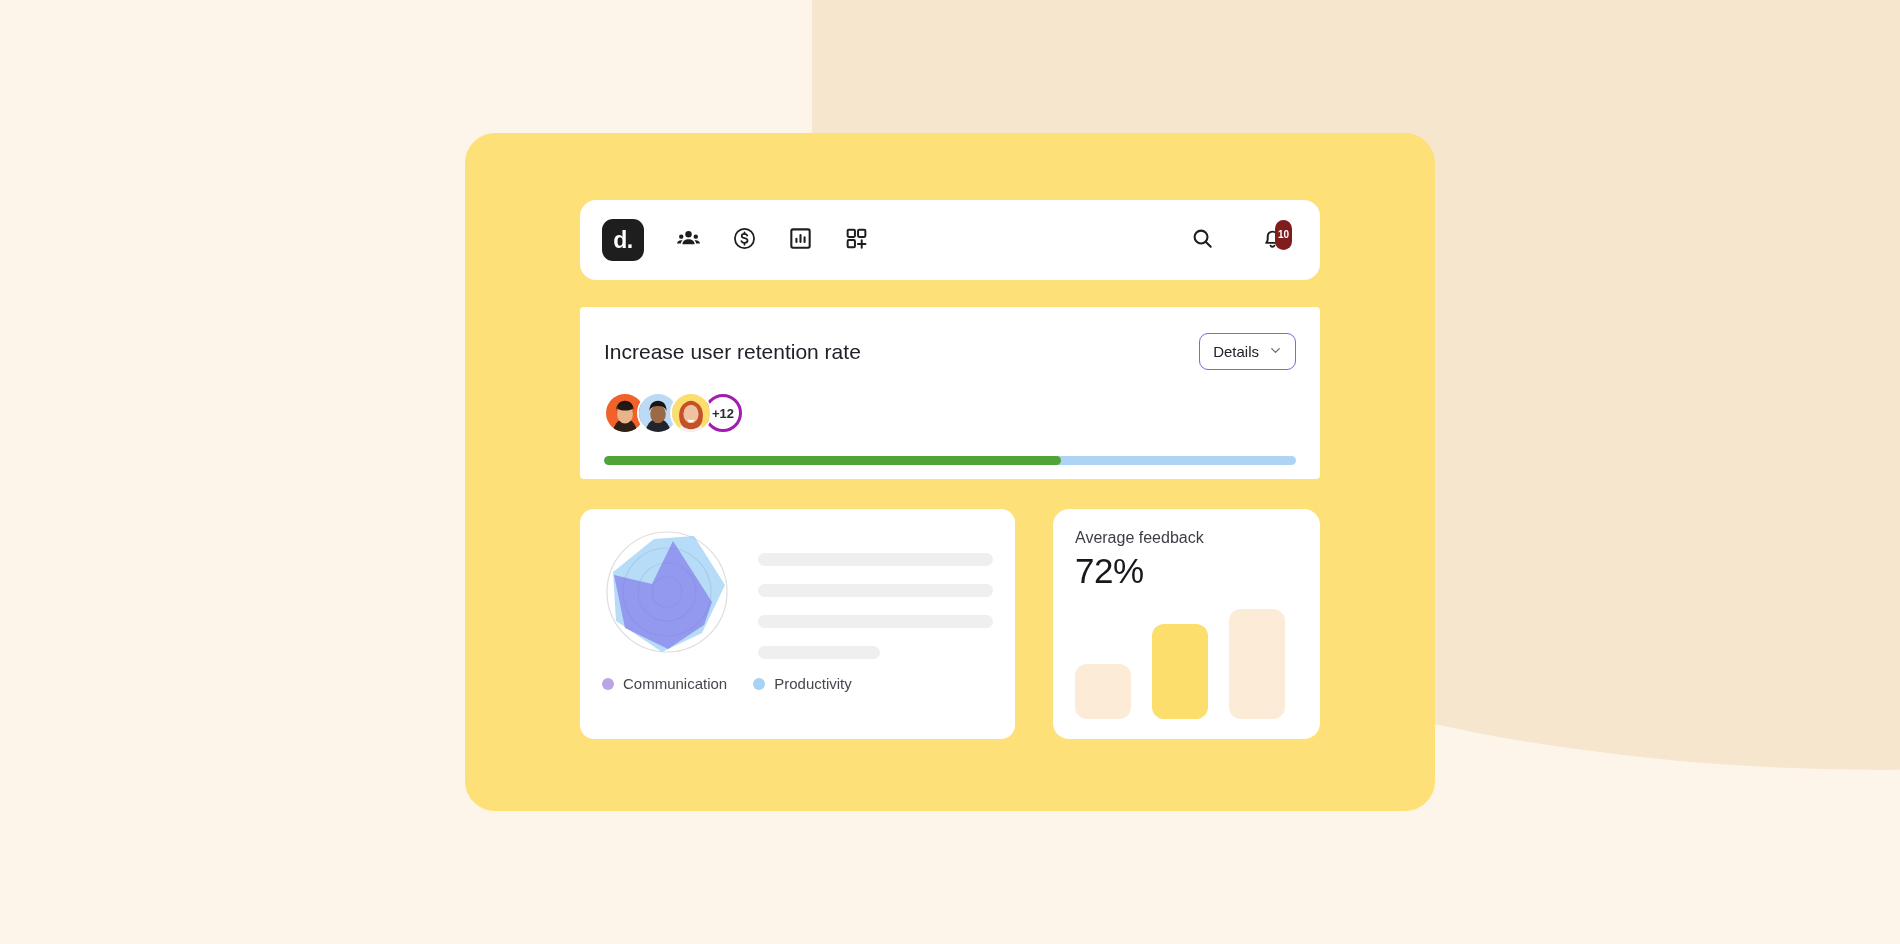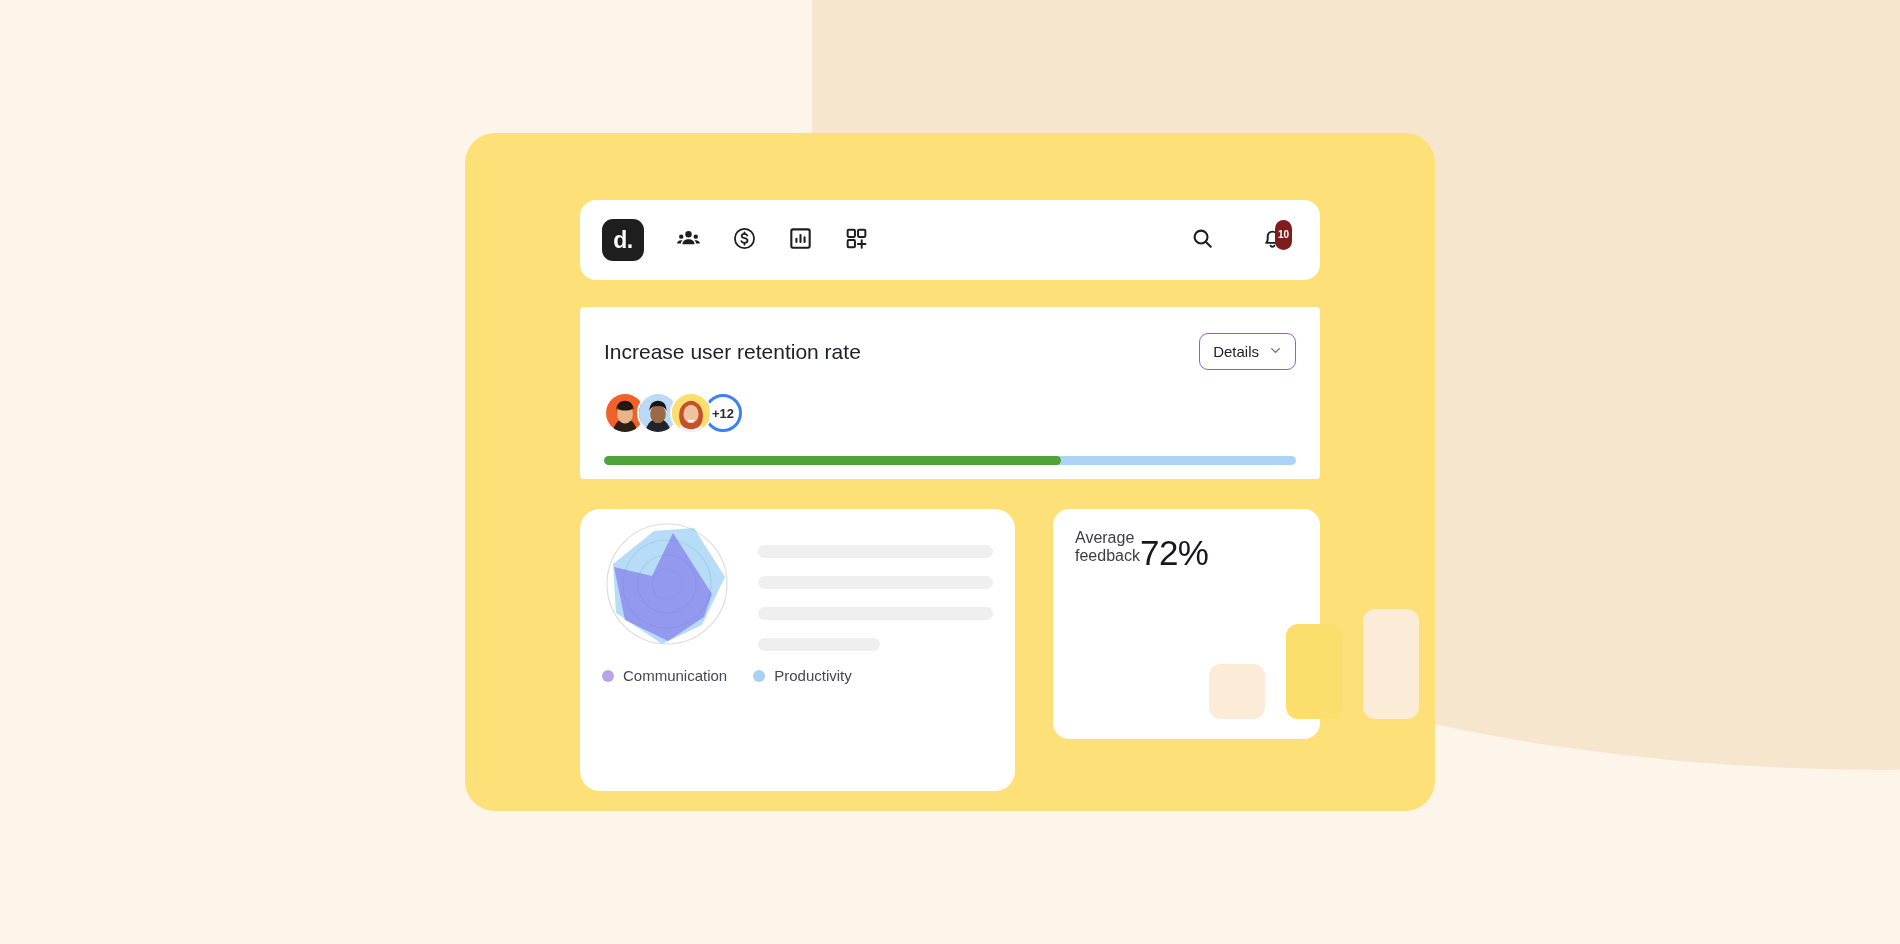--- a/index.html
+++ b/index.html
@@ -167,21 +167,21 @@
     position: relative;
     overflow: hidden;
     flex: none;
   }
   .avatar svg { display: block; }
   .avatar-more {
     width: 38px;
     height: 38px;
     border-radius: 50%;
     background: #FFFFFF;
-    border: 3px solid #3b82f6;
+    border: 3px solid #a21caf;
     display: flex;
     align-items: center;
     justify-content: center;
     font-size: 13px;
     font-weight: bold;
     color: #2B2B2B;
     box-sizing: border-box;
     flex: none;
     margin-left: 1px;
     cursor: pointer;
@@ -199,24 +199,24 @@
     background: #4FA337;
     border-radius: 5px;
   }
 
   
   #radar-card {
     position: absolute;
     left: 580px;
     top: 509px;
     width: 435px;
-    height: 282px;
-    background: #FFFFFF;
-    border-radius: 20px;
-    padding: 10px 22px;
+    height: 230px;
+    background: #FFFFFF;
+    border-radius: 14px;
+    padding: 18px 22px;
     box-sizing: border-box;
   }
   #radar-body {
     display: flex;
     align-items: flex-start;
     gap: 26px;
   }
   #radar-chart { flex: none; }
   #skeleton-lines {
     flex: 1;
@@ -254,21 +254,21 @@
     position: absolute;
     left: 1053px;
     top: 509px;
     width: 267px;
     height: 230px;
     background: #FFFFFF;
     border-radius: 16px;
     padding: 20px 22px;
     box-sizing: border-box;
     display: flex;
-    flex-direction: row;
+    flex-direction: column;
   }
   #feedback-label {
     font-size: 16px;
     color: #3C3E46;
   }
   #feedback-value {
     font-size: 35px;
     color: #17181D;
     margin-top: 4px;
     letter-spacing: -0.5px;

